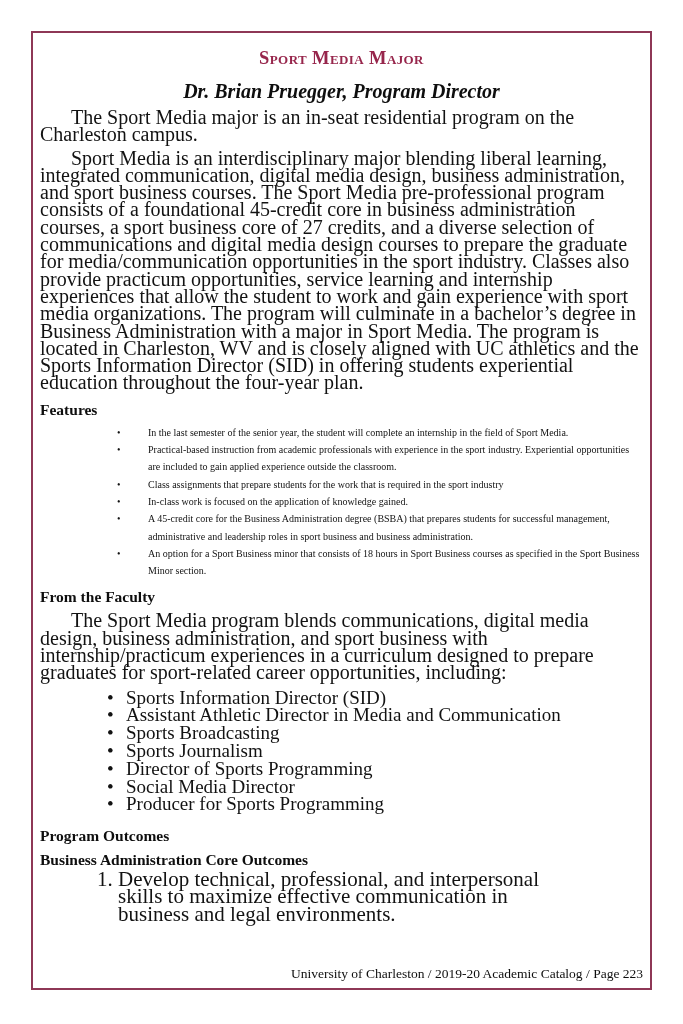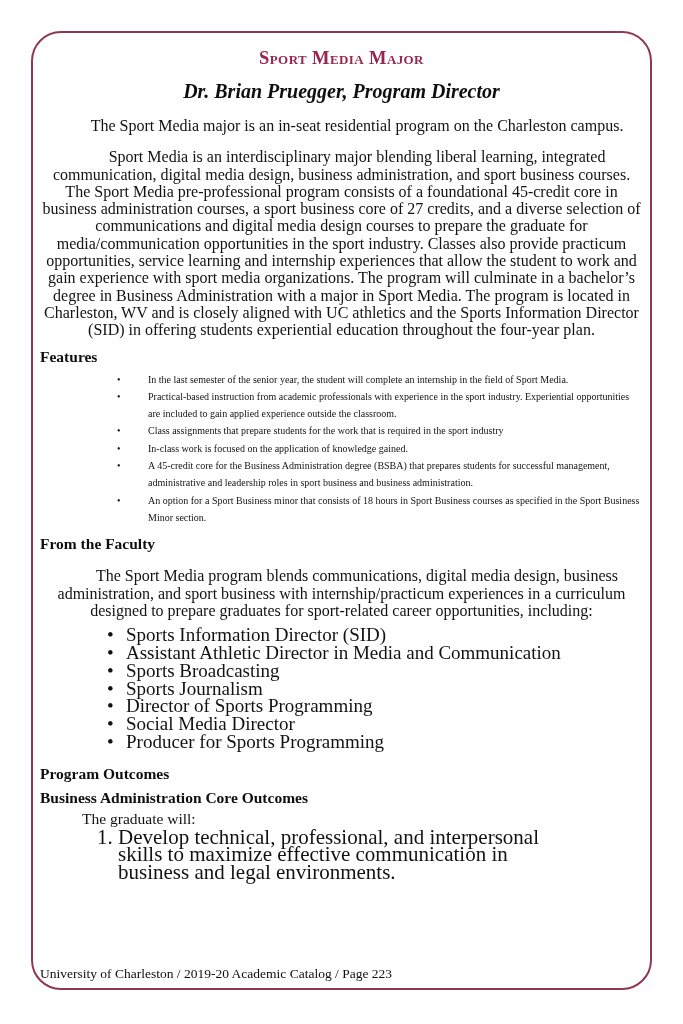--- a/index.html
+++ b/index.html
@@ -1,15 +1,15 @@
 <!DOCTYPE html>
 <html><head>
 <meta charset="utf-8">
 <style>
-  * { margin:0; padding:0; box-sizing:border-box;border-radius:30px; }
+  * { margin:0; padding:0; box-sizing:border-box; }
   html,body { width:683px; height:1024px; background:#ffffff; }
   body { font-family:"Liberation Serif", serif; color:#121212; position:relative; }
 
   .page {
     position:absolute; left:31px; top:31px;
     width:621px; height:959px;
     border:2px solid #8e3756;
     padding:10px 7px 6px 7px;
     display:flex; flex-direction:column;
     background:#ffffff;
@@ -18,21 +18,21 @@
   .title {
     text-align:center; font-variant:small-caps; font-weight:bold;
     font-size:18.5px; color:#97264c; letter-spacing:.4px; margin-top:5px;
   }
   .subtitle {
     text-align:center; font-weight:bold; font-style:italic;
     font-size:20px; margin-top:11px; color:#0e0e0e;
   }
 
   p.body {
-    font-size:16px; line-height:17.3px; text-indent:31px; margin-top:14px;text-align:center;
+    font-size:20px; line-height:17.3px; text-indent:31px; margin-top:6px;
   }
 
   h2.sec {
     font-size:15.5px; font-weight:bold; margin-top:9px; color:#0e0e0e;
   }
   h2.sec.tight { margin-top:6px; }
   h2.sec.roomy { margin-top:14px; }
 
   ul.blist {
     list-style:none; font-size:10px; line-height:17.3px;
@@ -48,21 +48,21 @@
   ul.clist li { position:relative; padding-left:19px; }
   ul.clist li::before { content:"\2022"; position:absolute; left:0; }
 
   .lead-in { font-size:15.5px; line-height:17.3px; margin:3px 0 0 42px; }
 
   ol.olist {
     list-style:decimal; font-size:21px; line-height:17.3px;
     margin:2px 0 0 58px; padding-left:20px; max-width:460px;
   }
 
-  .footer { margin-top:auto; text-align:left; }
+  .footer { margin-top:auto; text-align:right; }
   .footer-line { font-size:13.5px; color:#0e0e0e; }
   .footer-link-row { margin-top:2px; }
   .footer-link-row a {
     font-size:13.5px; color:#2e6db4; text-decoration:underline;
     cursor:pointer;
   }
 </style>
 </head>
 <body>
 
@@ -98,21 +98,20 @@
       <li><span>Sports Journalism</span></li>
       <li><span>Director of Sports Programming</span></li>
       <li><span>Social Media Director</span></li>
       <li><span>Producer for Sports Programming</span></li>
     </ul>
 
   <h2 class="sec roomy">Program Outcomes</h2>
 
   <h2 class="sec tight">Business Administration Core Outcomes</h2>
 
-  <div class="lead-in">The graduate will:</div>
 
   <ol class="olist">
       <li><span>Develop technical, professional, and interpersonal skills to maximize effective communication in business and legal environments.</span></li>
     </ol>
 
   <div class="footer">
     <div class="footer-line">University of Charleston / 2019-20 Academic Catalog / Page 223</div>
   </div>
 
 </div>

